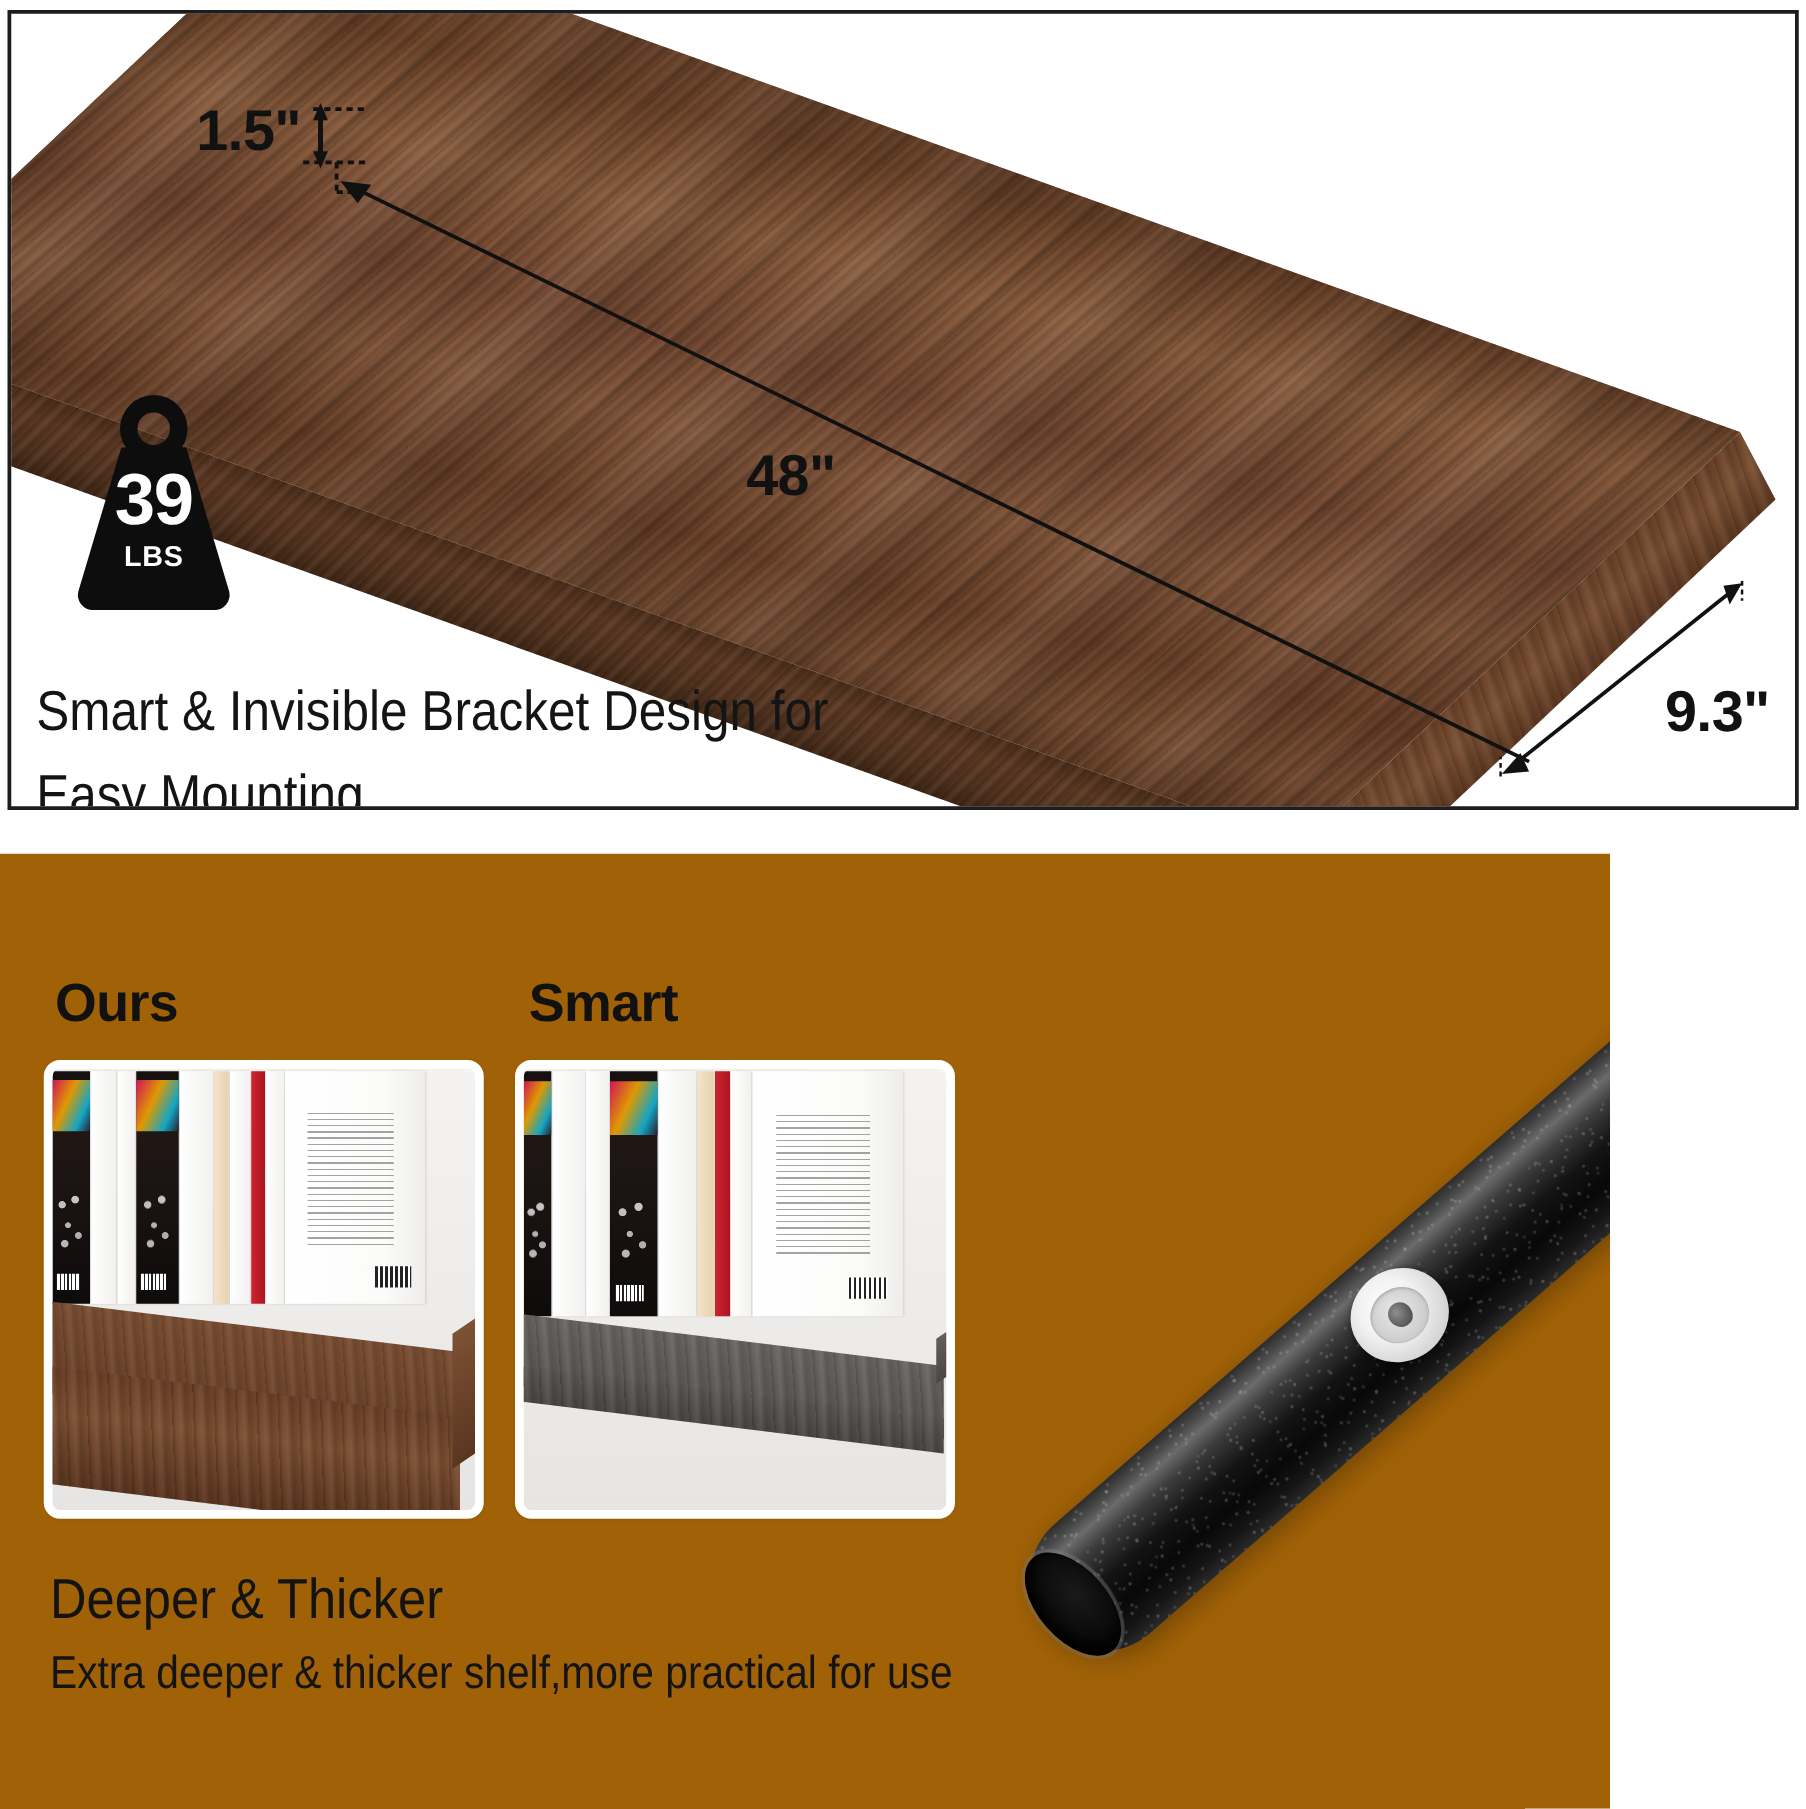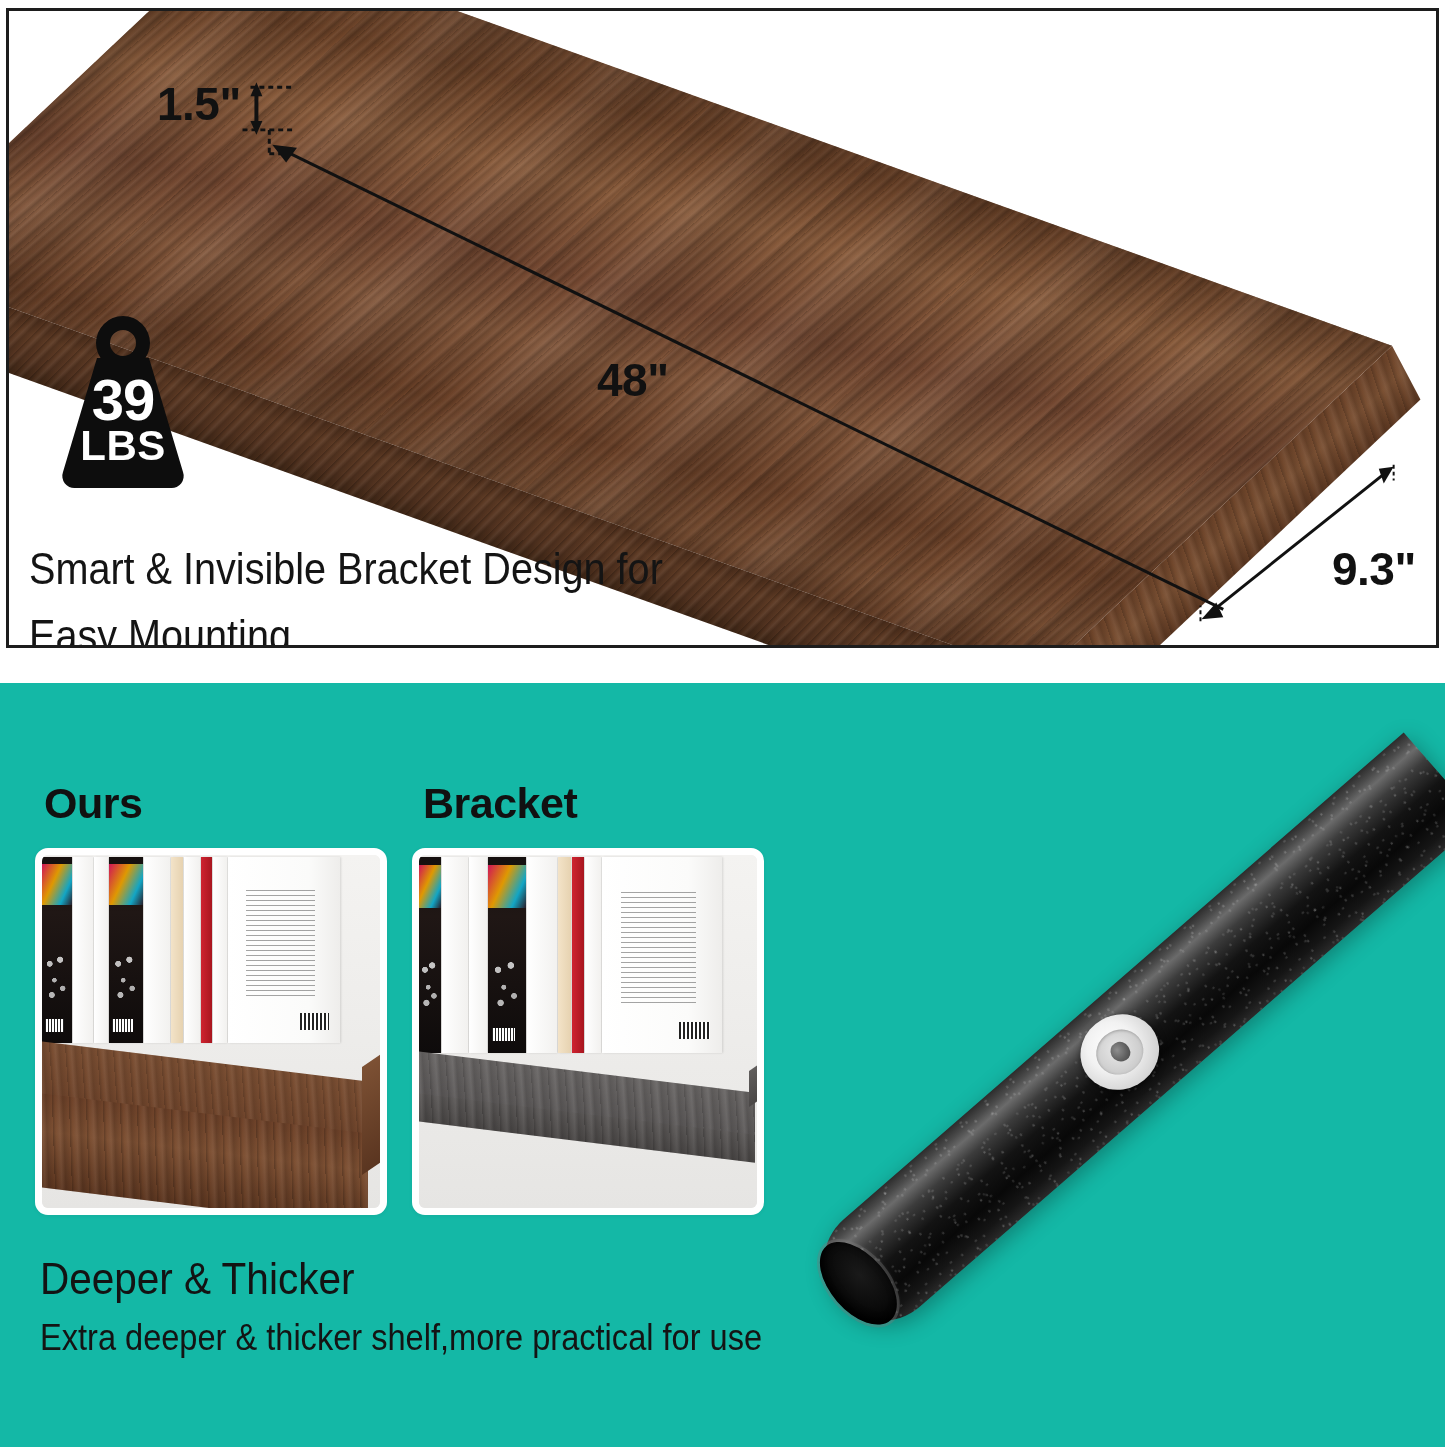--- a/index.html
+++ b/index.html
@@ -92,42 +92,42 @@
     position: absolute; left: 0; top: 57px; width: 136px;
     text-align: center; color: #ffffff;
     font-family: "Liberation Sans", sans-serif;
     font-weight: 700; font-size: 58px; line-height: 58px;
     letter-spacing: -1px;
   }
   .wb-unit {
     position: absolute; left: 0; top: 116px; width: 136px;
     text-align: center; color: #ffffff;
     font-family: "Liberation Sans", sans-serif;
-    font-weight: 700; font-size: 42px; line-height: 31px;
+    font-weight: 700; font-size: 23px; line-height: 31px;
     letter-spacing: 0.5px;
   }
 
   
   .headline {
     position: absolute; left: 20px; top: 524px;
     width: 800px;
     font-family: "Liberation Sans", sans-serif;
     font-weight: 400;
     font-size: 45px;
     line-height: 67px;
     color: #141414;
     transform: scaleX(0.88);
     transform-origin: left top;
   }
 
   
   .bottom-panel {
     position: absolute; left: 0px; top: 683px;
-    width: 1445px; height: 764px;
-    background: #14b8a6;
+    width: 1288px; height: 764px;
+    background: #a16207;
     overflow: hidden;
     padding-left: 34px;
   }
 
   
   .cmp-head {
     position: absolute;
     font-family: "Liberation Sans", sans-serif;
     font-weight: 700;
     font-size: 43px;
@@ -383,21 +383,21 @@
       <div class="wb-num">39</div>
       <div class="wb-unit">LBS</div>
     </div>
 
     <div class="headline">Smart &amp; Invisible Bracket Design for Easy Mounting</div>
   </div>
 
   <div class="bottom-panel">
 
     <span class="cmp-head cmp-head-ours" style="top:96px">Ours</span>
-    <span class="cmp-head cmp-head-others" style="top:96px">Bracket</span>
+    <span class="cmp-head cmp-head-others" style="top:96px">Smart</span>
 
     <div class="photo-card card-ours" style="top:165px">
       <div class="photo-inner">
         <div class="books books-ours">
           <div class="bk bk-art" style="width:30px">
               <div class="barcode-sm"></div>
             </div>
           <div class="bk bk-white" style="width:20px"></div>
           <div class="bk bk-white" style="width:14px"></div>
           <div class="bk bk-art" style="width:34px">

